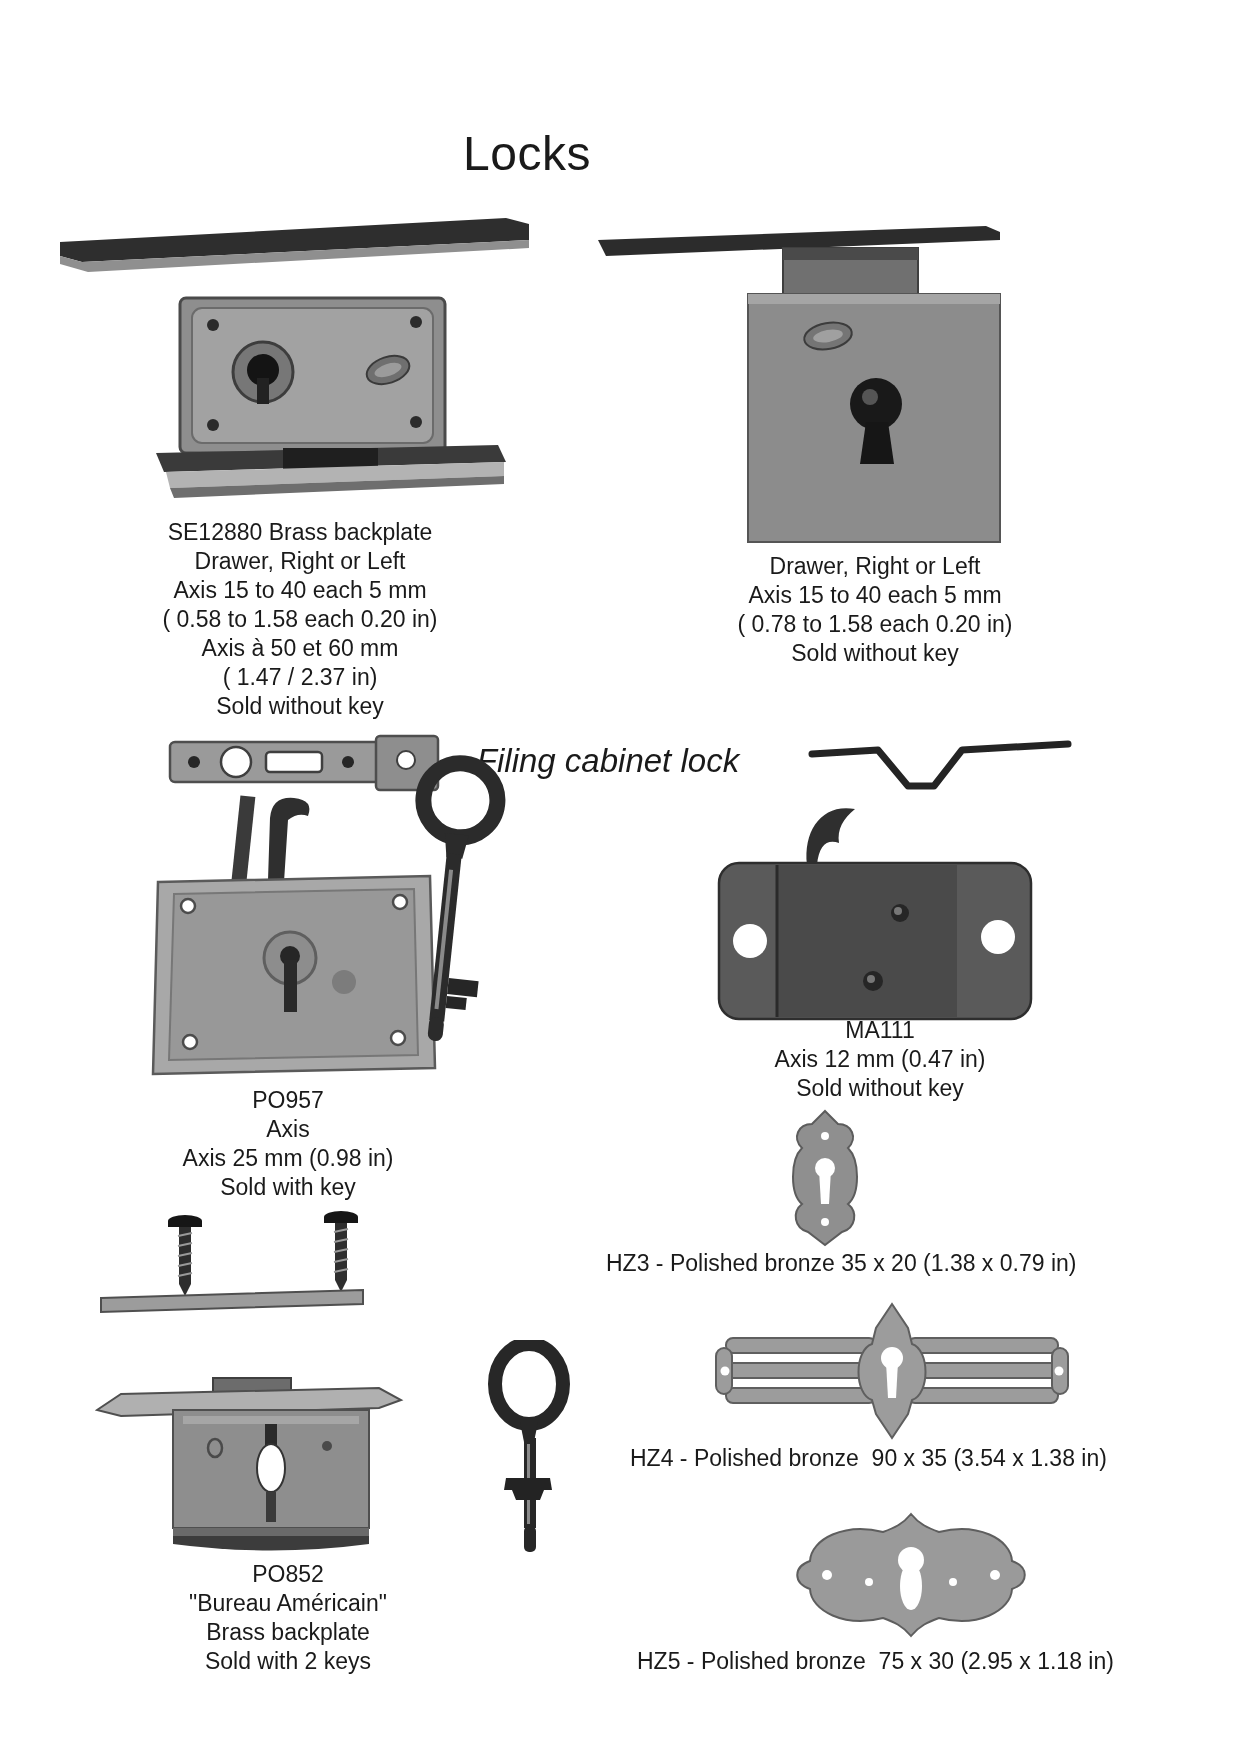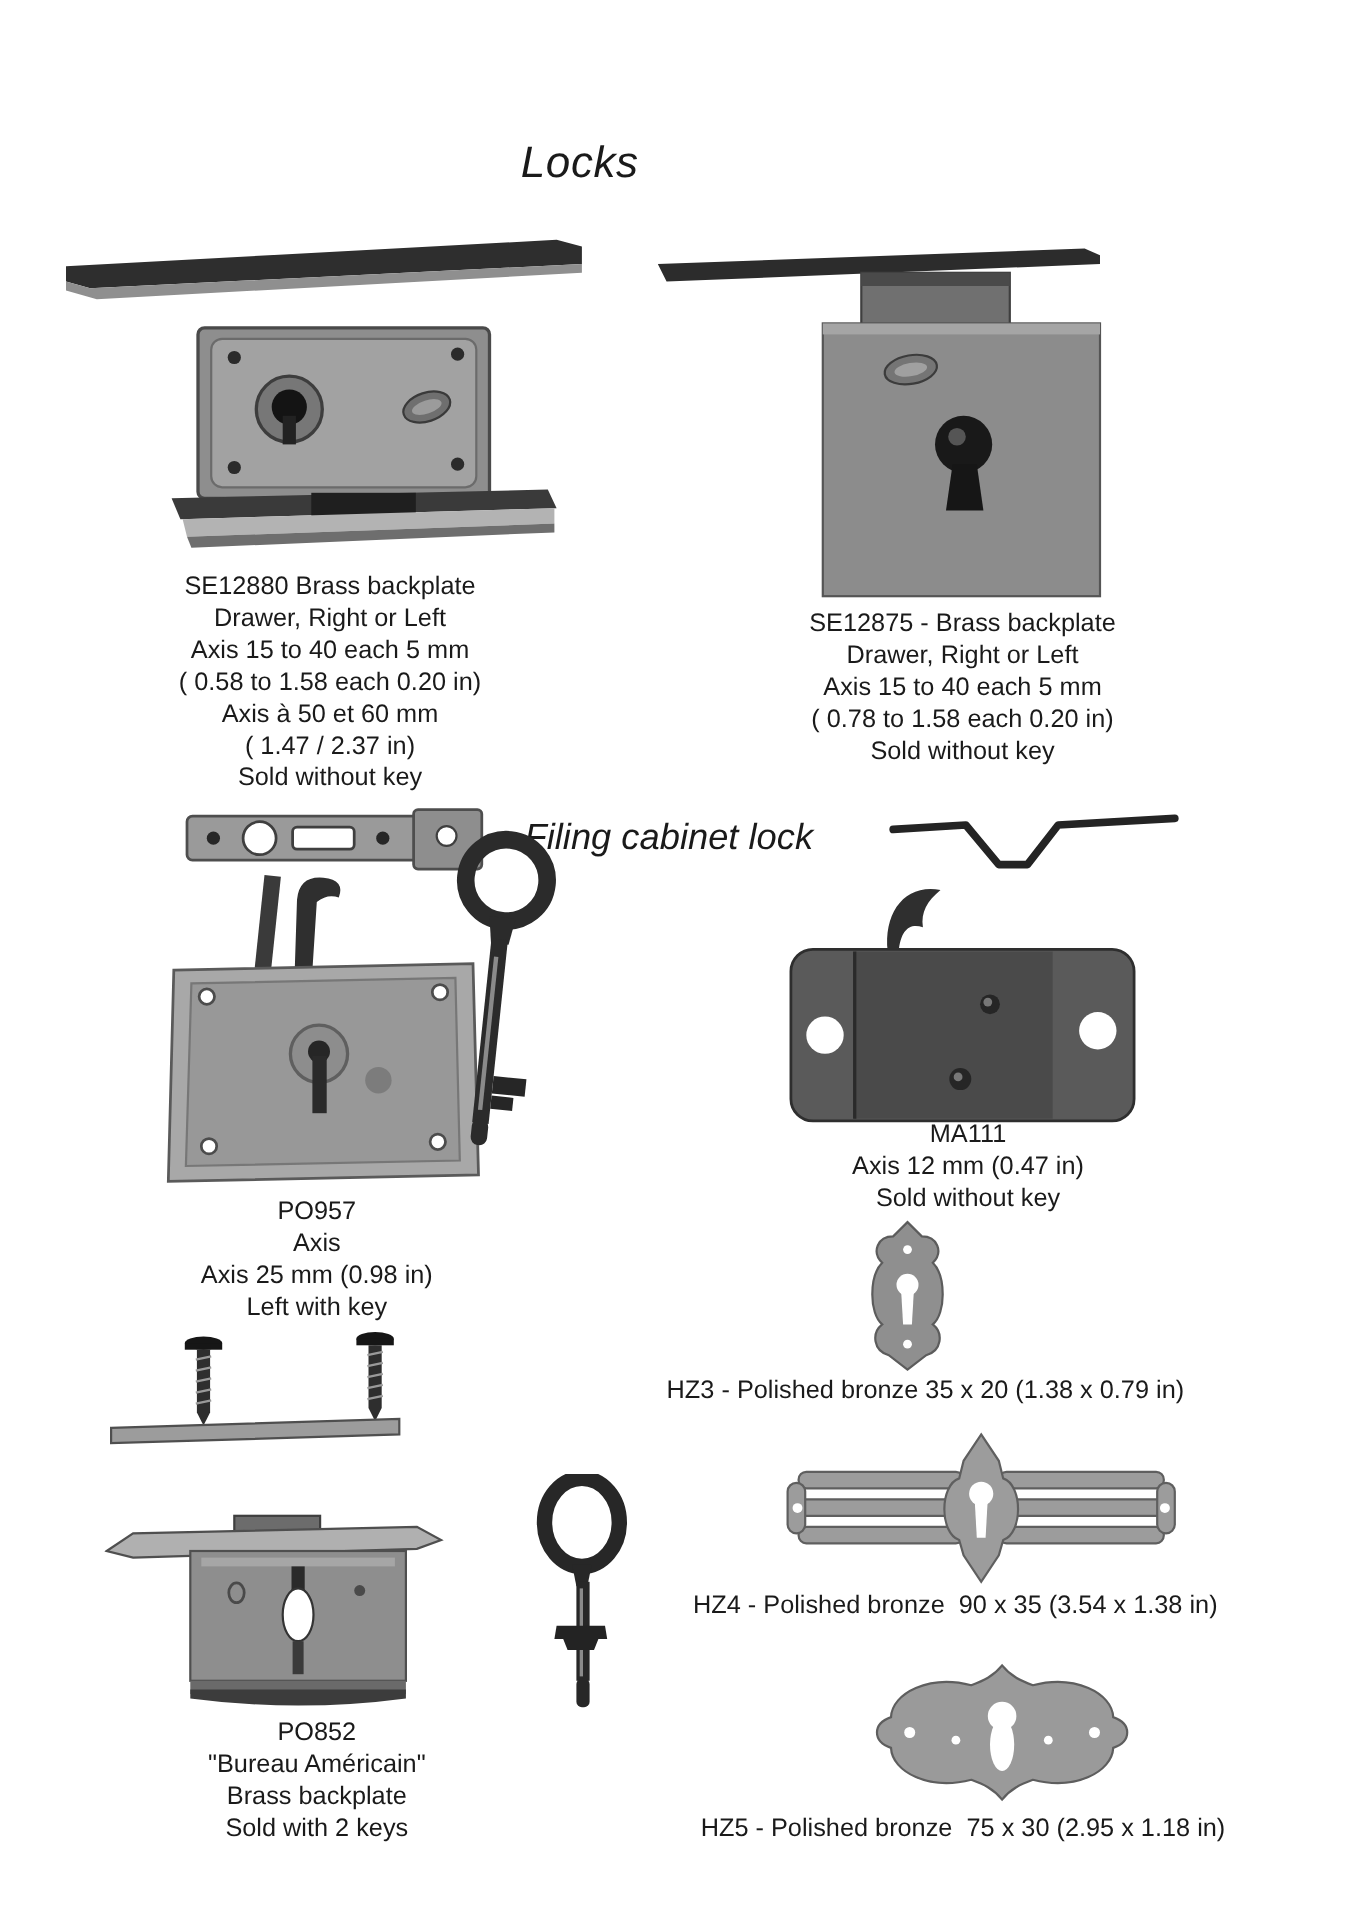--- a/index.html
+++ b/index.html
@@ -4,22 +4,22 @@
 <style>
   :root { --ink:#1a1a1a; --paper:#ffffff; }
   * { box-sizing:border-box; }
   html,body { margin:0; padding:0; background:#e8e8e8; }
   .page {
     position:relative; width:1239px; height:1754px; margin:0 auto;
     background:var(--paper,#fff); color:var(--ink,#1a1a1a);
     font-family:"Liberation Sans","DejaVu Sans",sans-serif; overflow:hidden;
   }
   .title {
-    position:absolute; text-align:center; font-style:italic;
-    font-size:40px; letter-spacing:0.5px;
+    position:absolute; text-align:center; 
+    font-size:48px; letter-spacing:0.5px;
   }
   .subtitle {
     position:absolute; text-align:center; font-style:italic; font-size:33px;
   }
   .cap { position:absolute; text-align:center; font-size:23px; line-height:29px; }
   .ln { white-space:pre-wrap; }
   .b { font-weight:normal; }
   .hzline { position:absolute; font-size:23px; white-space:pre;text-align:center; }
   .photo { position:absolute; }
   .photo svg { display:block; width:100%; height:100%; }
@@ -72,21 +72,20 @@
       <rect x="150" y="72" width="252" height="10" fill="#a5a5a5"></rect>
       <ellipse cx="230" cy="114" rx="24" ry="13" fill="#757575" stroke="#3c3c3c" stroke-width="2" transform="rotate(-10 230 114)"></ellipse>
       <ellipse cx="230" cy="114" rx="15" ry="6" fill="#a0a0a0" transform="rotate(-10 230 114)"></ellipse>
       <circle cx="278" cy="182" r="26" fill="#191919"></circle>
       <circle cx="272" cy="175" r="8" fill="#555555"></circle>
       <polygon points="268,200 290,200 296,242 262,242" fill="#161616"></polygon>
     </svg>
   </div>
 
   <div class="cap" style="left:695px;top:552px;width:360px">
-    <div class="ln"><span class="b">SE12875</span><span> - Brass backplate</span></div>
     <div class="ln">Drawer, Right or Left</div>
     <div class="ln">Axis 15 to 40 each 5 mm</div>
     <div class="ln">( 0.78 to 1.58 each 0.20 in)</div>
     <div class="ln">Sold without key</div>
   </div>
 
   <div class="photo" style="left:168px;top:730px;width:275px;height:64px">
     <svg viewBox="0 0 275 64">
       <rect x="2" y="12" width="210" height="40" rx="5" fill="#9a9a9a" stroke="#4e4e4e" stroke-width="2.5"></rect>
       <circle cx="26" cy="32" r="6" fill="#262626"></circle>
@@ -132,21 +131,21 @@
       <rect x="55" y="228" width="30" height="16" fill="#262626"></rect>
       <rect x="55" y="246" width="20" height="12" fill="#262626"></rect>
       <rect x="40" y="268" width="15" height="24" rx="7" fill="#2b2b2b"></rect>
     </svg>
   </div>
 
   <div class="cap" style="left:138px;top:1086px;width:300px">
     <div class="ln b">PO957</div>
     <div class="ln">Axis</div>
     <div class="ln">Axis 25 mm (0.98 in)</div>
-    <div class="ln">Left with key</div>
+    <div class="ln">Sold with key</div>
   </div>
 
   <div class="photo" style="left:715px;top:795px;width:320px;height:228px">
     <svg viewBox="0 0 320 228">
       <path d="M92,70 C88,34 108,8 140,14 C128,24 122,34 124,48 C112,44 104,50 102,70 Z" fill="#2f2f2f"></path>
       <rect x="4" y="68" width="312" height="156" rx="20" fill="#5a5a5a" stroke="#2e2e2e" stroke-width="2.5"></rect>
       <rect x="62" y="70" width="180" height="152" fill="#4a4a4a"></rect>
       <line x1="62" y1="70" x2="62" y2="222" stroke="#2a2a2a" stroke-width="3"></line>
       <circle cx="35" cy="146" r="17" fill="#ffffff"></circle>
       <circle cx="283" cy="142" r="17" fill="#ffffff"></circle>

